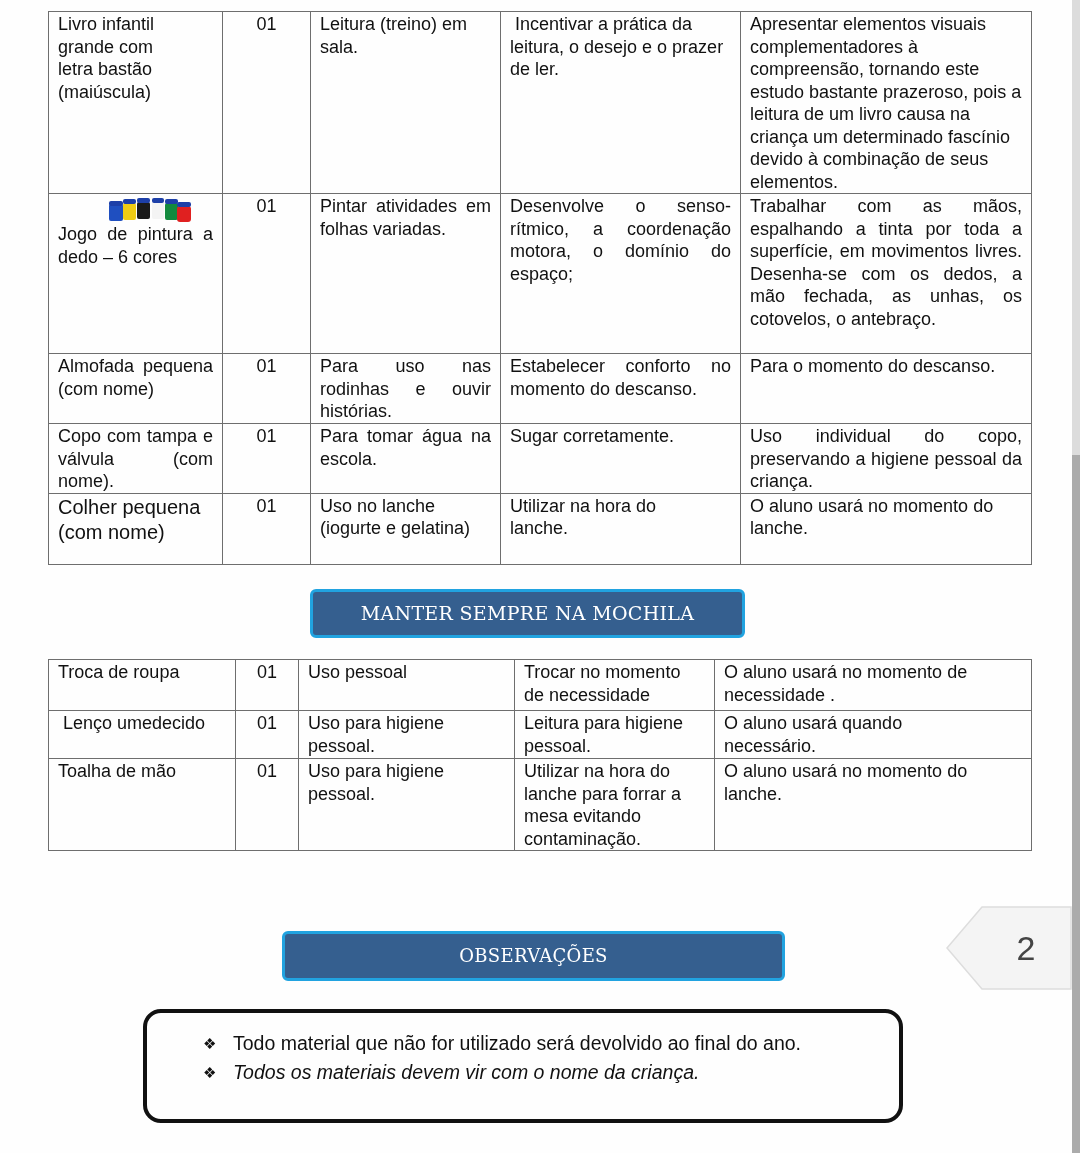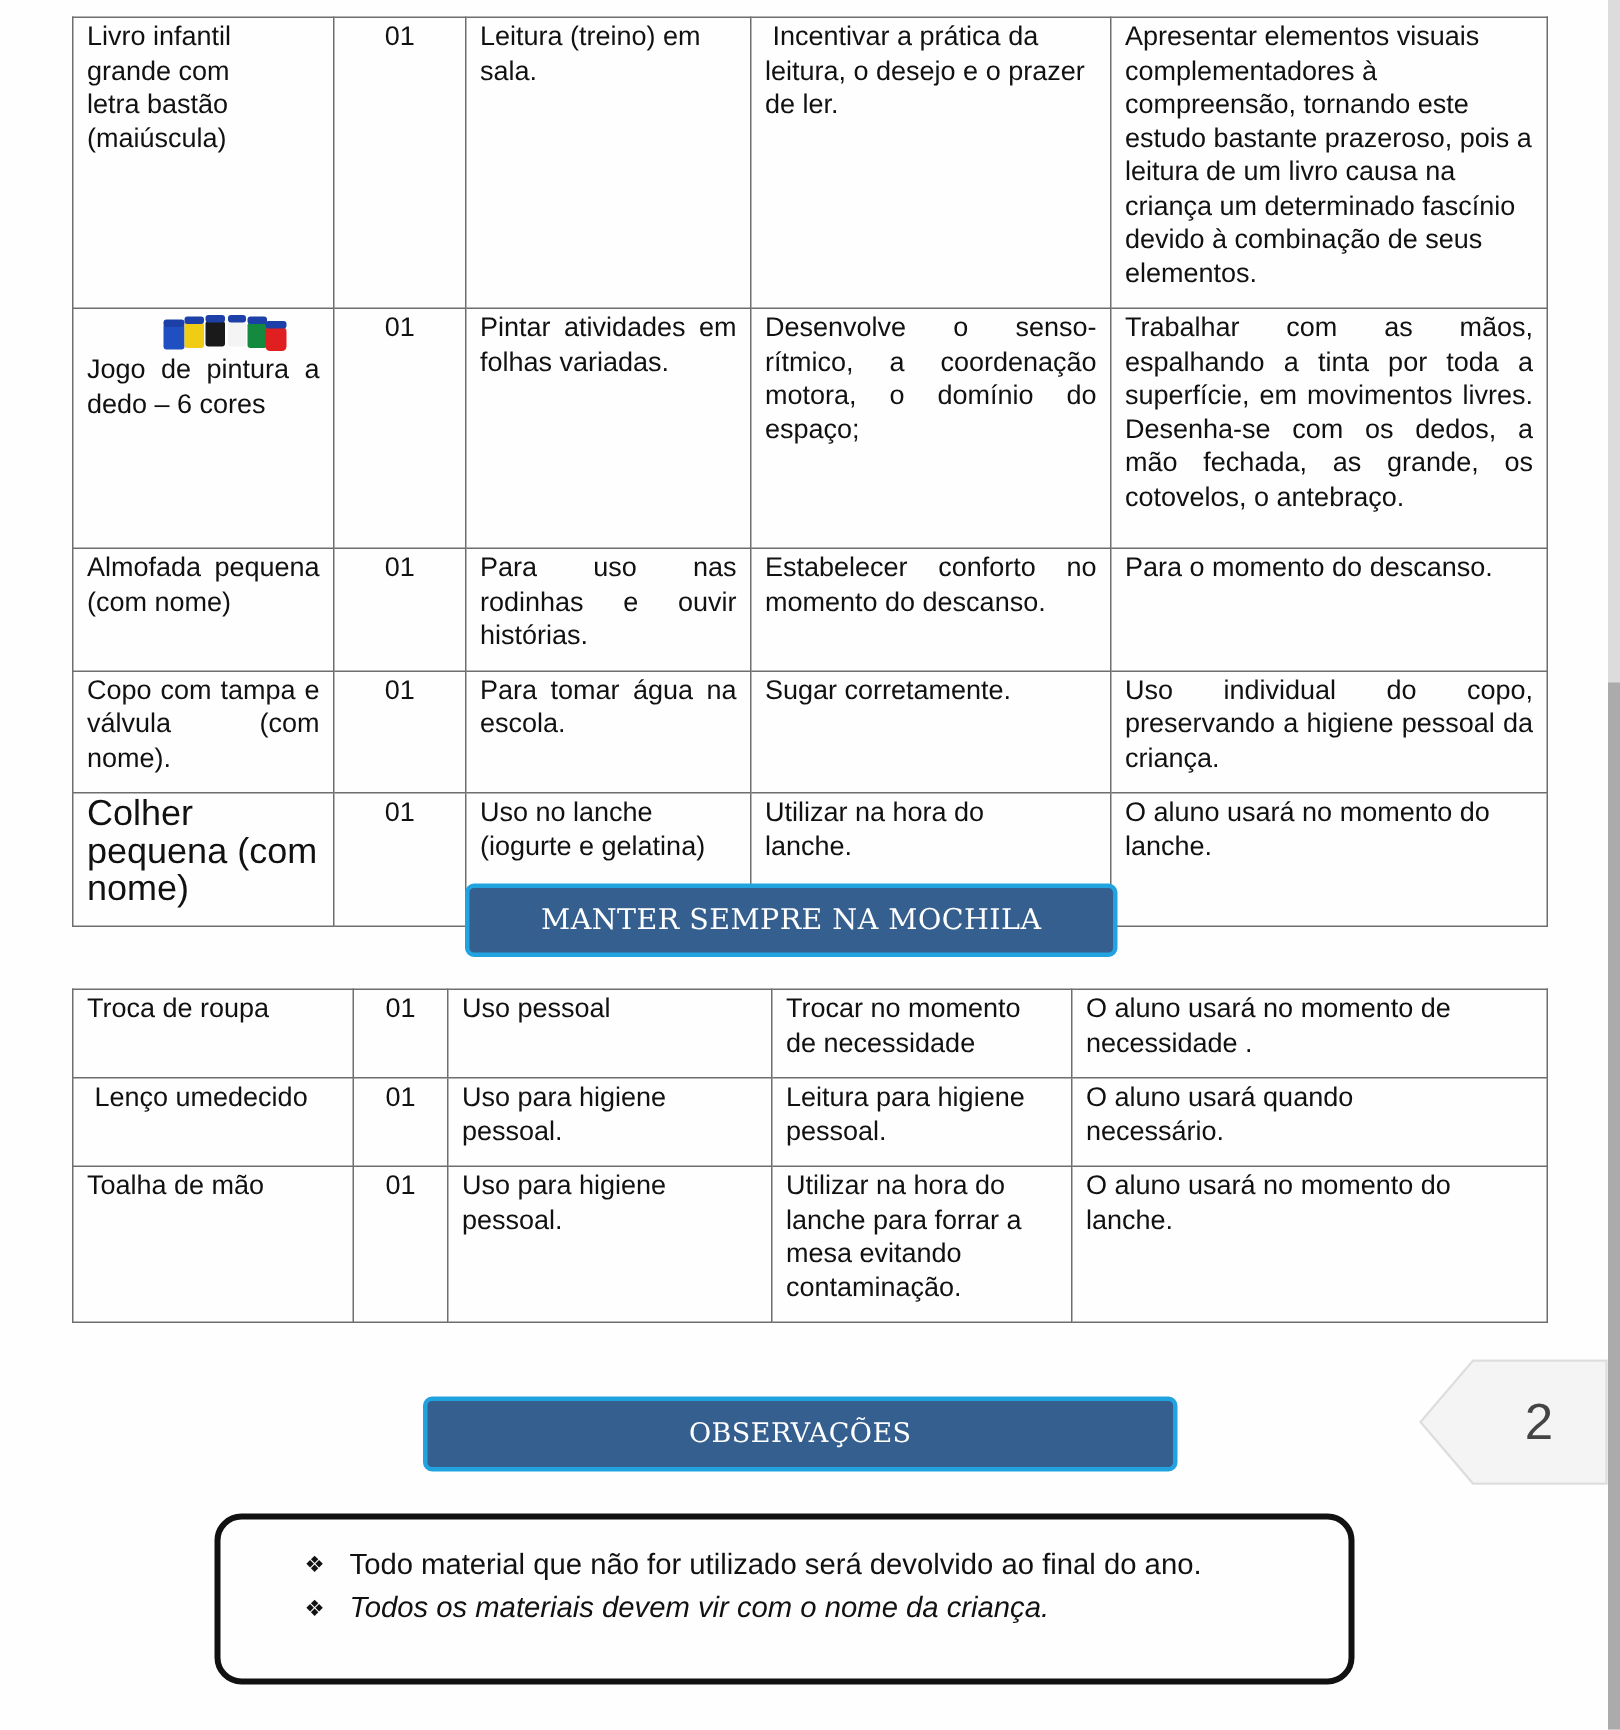--- a/index.html
+++ b/index.html
@@ -13,21 +13,21 @@
     position: absolute; left: 0; top: 0; width: 1072px; height: 1153px;
     background: #fefefe;
   }
   table.grid {
     position: absolute; border-collapse: collapse; table-layout: fixed;
     font-family: "Liberation Sans", sans-serif;
     font-size: 18px; line-height: 22.5px; color: #111;
   }
   table.grid td {
     border: 1.5px solid #6e6e6e; vertical-align: top;
-    padding: 1px 9px 12px 9px; box-sizing: border-box;
+    padding: 1px 9px 0 9px; box-sizing: border-box;
   }
   td.qty { text-align: center; }
   td.just { text-align: justify; text-align-last: left; margin-left: 28px; }
   #t1 { left: 48px; top: 11px; width: 983px; }
   #t2 { left: 48px; top: 659px; width: 983px; }
 
   .banner {
     position: absolute; box-sizing: border-box;
     background: #355f8f; border: 3px solid #21a3e0; border-radius: 6px;
     color: #fff; font-family: "DejaVu Serif", serif; font-weight: normal;
@@ -99,38 +99,38 @@
           <rect x="58" y="6" width="13" height="17" rx="2" fill="#138a3e"></rect>
               <rect x="58" y="2" width="13" height="5" rx="2" fill="#1d3fa8"></rect>
           <rect x="70" y="9" width="14" height="16" rx="3" fill="#e02020"></rect>
               <rect x="70" y="5" width="14" height="5" rx="2" fill="#1d3fa8"></rect>
         </svg>
         <span>Jogo de pintura a dedo – 6 cores</span>
       </td>
       <td class="qty">01</td>
       <td class="just">Pintar atividades em folhas variadas.</td>
       <td class="just">Desenvolve o senso-rítmico, a coordenação motora, o domínio do espaço;</td>
-      <td class="just">Trabalhar com as mãos, espalhando a tinta por toda a superfície, em movimentos livres. Desenha-se com os dedos, a mão fechada, as grande, os cotovelos, o antebraço.</td>
+      <td class="just">Trabalhar com as mãos, espalhando a tinta por toda a superfície, em movimentos livres. Desenha-se com os dedos, a mão fechada, as unhas, os cotovelos, o antebraço.</td>
     </tr>
     <tr style="height:70px">
       <td class="just">Almofada pequena (com nome)</td>
       <td class="qty">01</td>
       <td class="just">Para uso nas rodinhas e ouvir histórias.</td>
       <td class="just">Estabelecer conforto no momento do descanso.</td>
       <td>Para o momento do descanso.</td>
     </tr>
     <tr style="height:67px">
       <td class="just">Copo com tampa e válvula (com nome).</td>
       <td class="qty">01</td>
       <td class="just">Para tomar água na escola.</td>
       <td>Sugar corretamente.</td>
       <td class="just">Uso individual do copo, preservando a higiene pessoal da criança.</td>
     </tr>
     <tr style="height:71px">
-      <td style="font-size:24px;line-height:25px;padding-top:1px">
+      <td style="font-size:20px;line-height:25px;padding-top:1px">
             <div style="width:158px">Colher pequena (com nome)</div>
           </td>
       <td class="qty">01</td>
       <td>Uso no lanche (iogurte e gelatina)</td>
       <td>
             <div style="width:190px">Utilizar na hora do lanche.</div>
           </td>
       <td>O aluno usará no momento do lanche.</td>
     </tr>
   </tbody>

